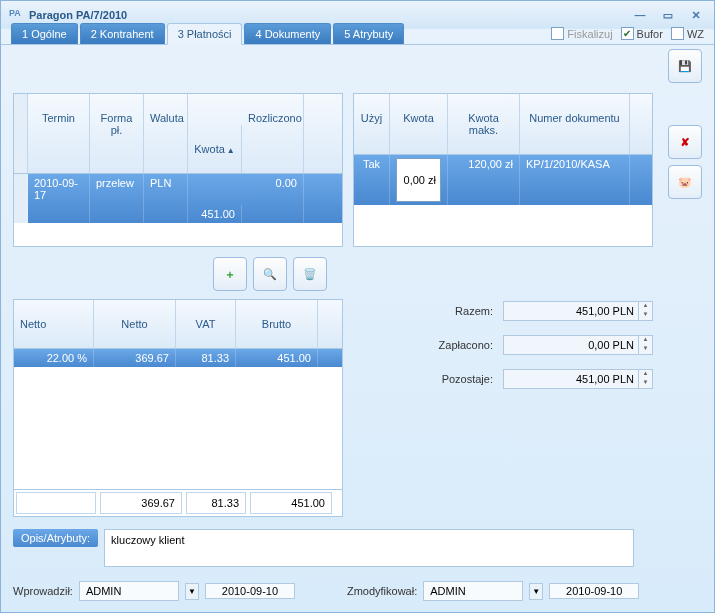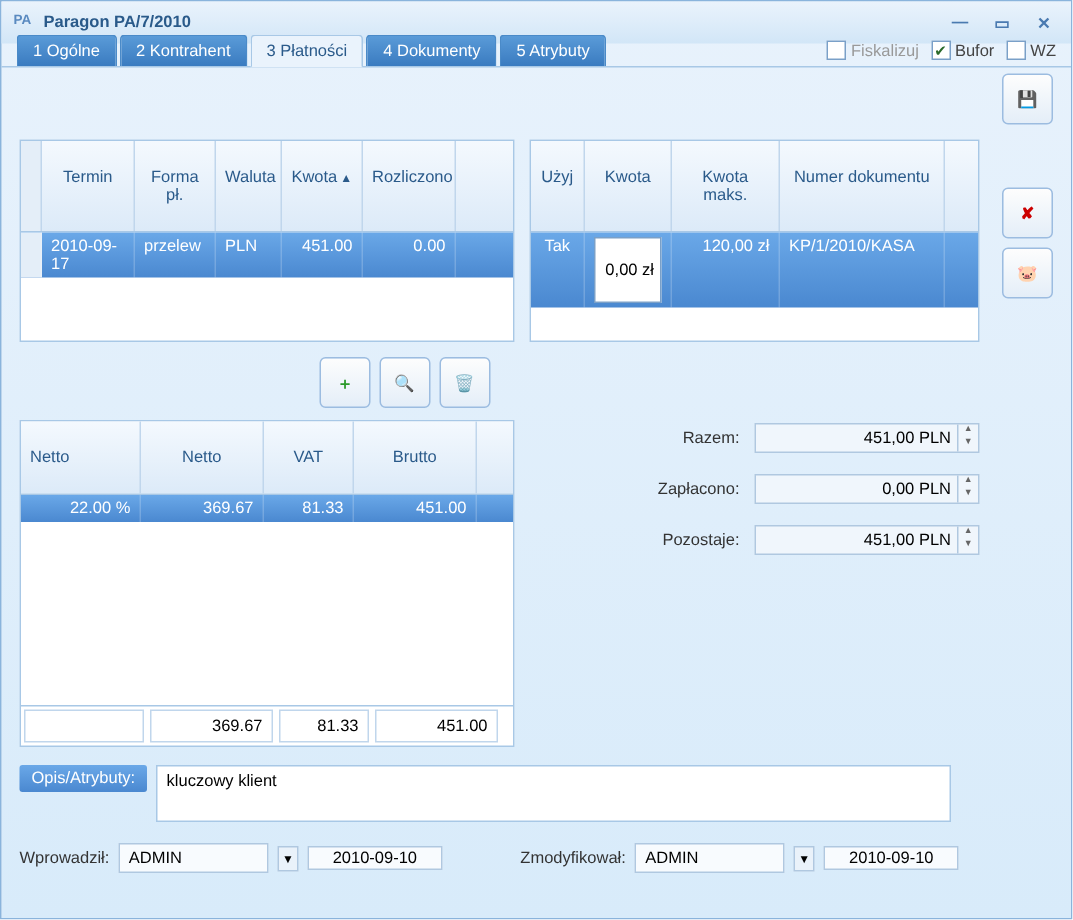--- a/index.html
+++ b/index.html
@@ -29,21 +29,21 @@
 .grid-header { display: flex; background: linear-gradient(to bottom, #f4f9fe, #dceaf8); border-bottom: 1px solid #a8c8e6; }
 .grid-header > div { padding: 18px 6px; border-right: 1px solid #c0d6ec; color: #2a5a8a; text-align: center; }
 .grid-body { min-height: 72px; }
 .grid-row { display: flex; }
 .grid-row.selected { background: linear-gradient(to bottom, #6aa8e8, #4a88d0); color: #fff; }
 .grid-row > div { padding: 3px 6px; border-right: 1px solid rgba(255,255,255,0.2); }
 .grid-row input { width: 100%; border: 1px solid #7aa0c8; padding: 15px 4px; text-align: right; background: #fff; color: #000; }
 .col-termin { width: 62px; }
 .col-forma { width: 54px; }
 .col-waluta { width: 44px; }
-.col-kwota { width: 54px; text-align: right; }
+.col-kwota { width: 54px; text-align: right; margin-top: 31px; }
 .col-rozl { width: 62px; text-align: right; }
 .col-corner { width: 14px; background: #e4eef8; }
 .col-uzyj { width: 36px; text-align: center; }
 .col-kw { width: 58px; text-align: right; }
 .col-kwmax { width: 72px; text-align: right; }
 .col-doc { width: 110px; }
 .sort-arrow { font-size: 8px; margin-left: 2px; }
 .action-btns { display: flex; gap: 6px; margin: 10px 0 8px 200px; }
 .action-btn { width: 34px; height: 34px; background: linear-gradient(to bottom, #fdfdfd, #e4eef8); border: 1px solid #9cbce0; border-radius: 4px; cursor: pointer; display: flex; align-items: center; justify-content: center; font-size: 18px; }
 .row-mid { display: flex; gap: 80px; }

